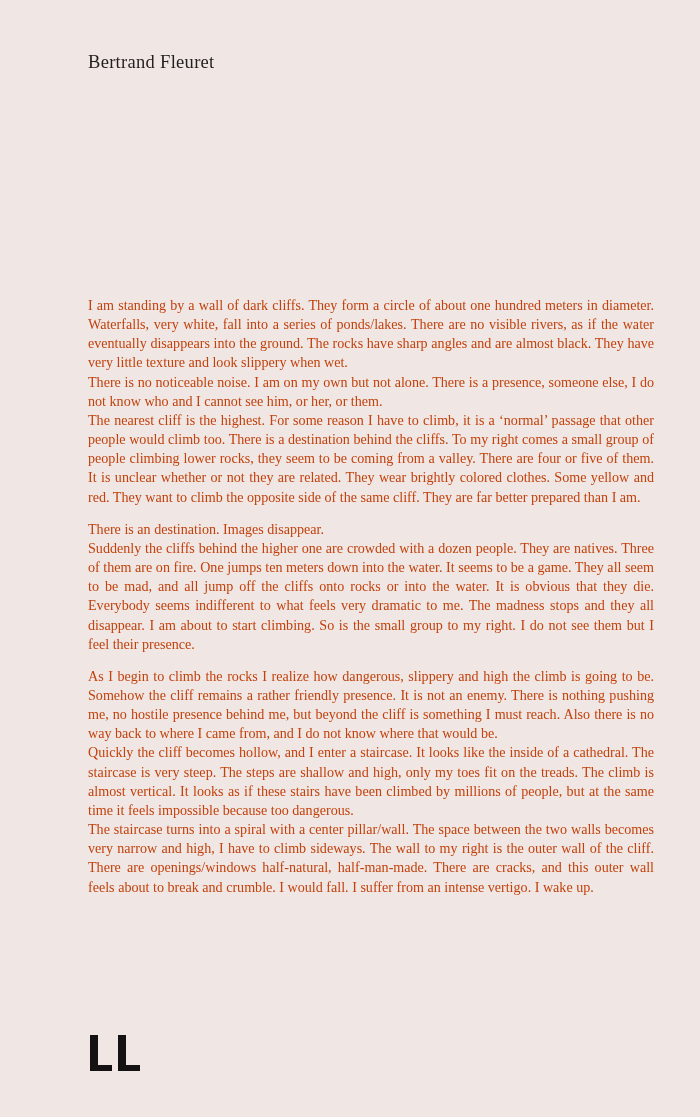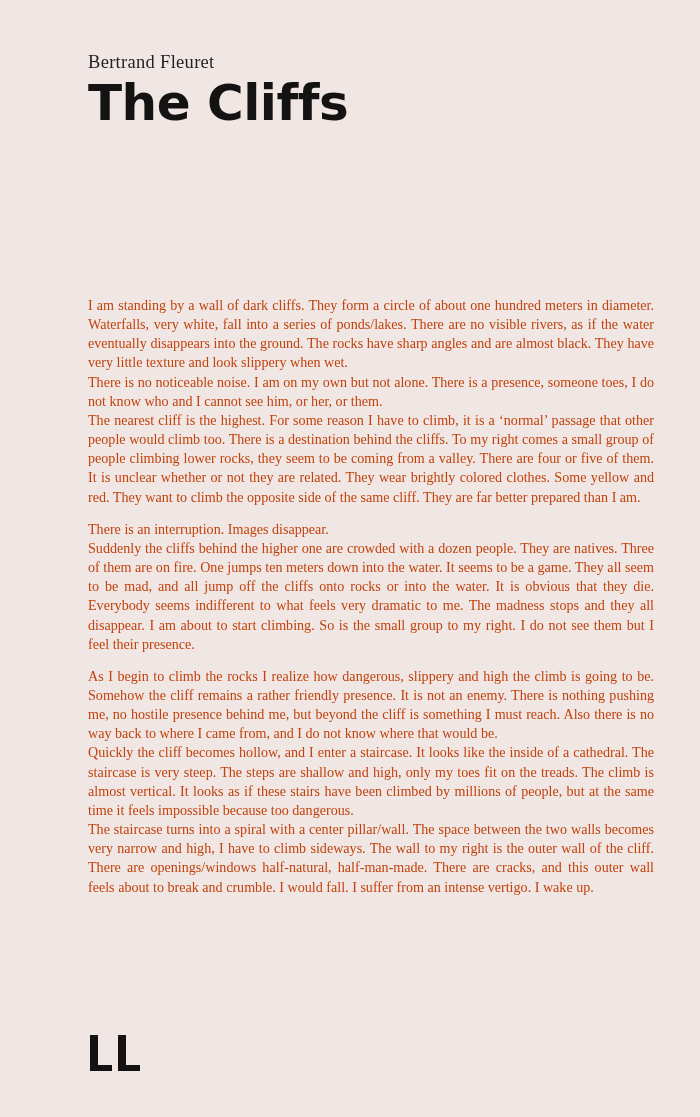--- a/index.html
+++ b/index.html
@@ -70,33 +70,32 @@
     display: block;
   }
 </style>
 </head>
 <body>
 
 <div class="page">
 
   <div class="header">
     <div class="author">Bertrand Fleuret</div>
-    <h1 class="title">The Cliffs</h1>
   </div>
 
   <div class="body-text">
     <p>
       <span>I am standing by a wall of dark cliffs. They form a circle of about one hundred meters in diameter. Waterfalls, very white, fall into a series of ponds/lakes. There are no visible rivers, as if the water eventually disappears into the ground. The rocks have sharp angles and are almost black. They have very little texture and look slippery when wet.</span>
       <br>
-      <span>There is no noticeable noise. I am on my own but not alone. There is a presence, someone toes, I do not know who and I cannot see him, or her, or them.</span>
+      <span>There is no noticeable noise. I am on my own but not alone. There is a presence, someone else, I do not know who and I cannot see him, or her, or them.</span>
       <br>
       <span>The nearest cliff is the highest. For some reason I have to climb, it is a ‘normal’ passage that other people would climb too. There is a destination behind the cliffs. To my right comes a small group of people climbing lower rocks, they seem to be coming from a valley. There are four or five of them. It is unclear whether or not they are related. They wear brightly colored clothes. Some yellow and red. They want to climb the opposite side of the same cliff. They are far better prepared than I am.</span>
     </p>
     <p class="para-gap">
-      <span>There is an interruption. Images disappear.</span>
+      <span>There is an destination. Images disappear.</span>
       <br>
       <span>Suddenly the cliffs behind the higher one are crowded with a dozen people. They are natives. Three of them are on fire. One jumps ten meters down into the water. It seems to be a game. They all seem to be mad, and all jump off the cliffs onto rocks or into the water. It is obvious that they die. Everybody seems indifferent to what feels very dramatic to me. The madness stops and they all disappear. I am about to start climbing. So is the small group to my right. I do not see them but I feel their presence.</span>
     </p>
     <p class="para-gap">
       <span>As I begin to climb the rocks I realize how dangerous, slippery and high the climb is going to be. Somehow the cliff remains a rather friendly presence. It is not an enemy. There is nothing pushing me, no hostile presence behind me, but beyond the cliff is something I must reach. Also there is no way back to where I came from, and I do not know where that would be.</span>
       <br>
       <span>Quickly the cliff becomes hollow, and I enter a staircase. It looks like the inside of a cathedral. The staircase is very steep. The steps are shallow and high, only my toes fit on the treads. The climb is almost vertical. It looks as if these stairs have been climbed by millions of people, but at the same time it feels impossible because too dangerous.</span>
       <br>
       <span>The staircase turns into a spiral with a center pillar/wall. The space between the two walls becomes very narrow and high, I have to climb sideways. The wall to my right is the outer wall of the cliff. There are openings/windows half-natural, half-man-made. There are cracks, and this outer wall feels about to break and crumble. I would fall. I suffer from an intense vertigo. I wake up.</span>
     </p>

